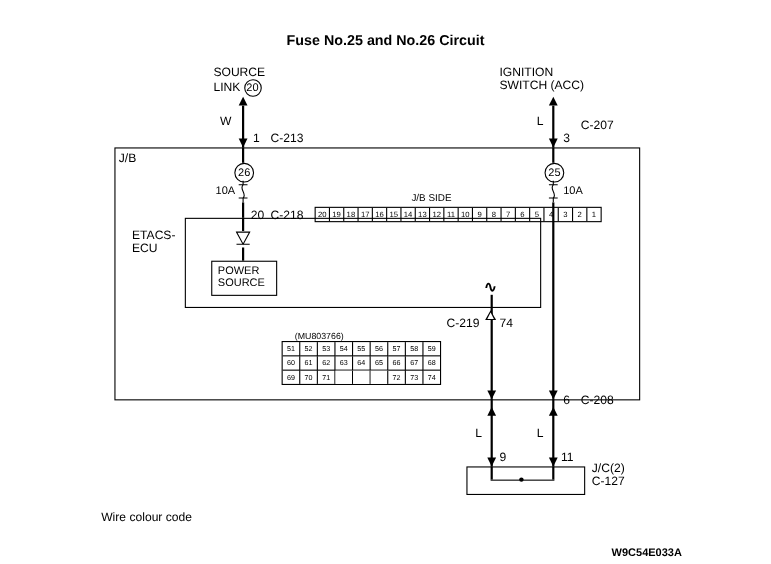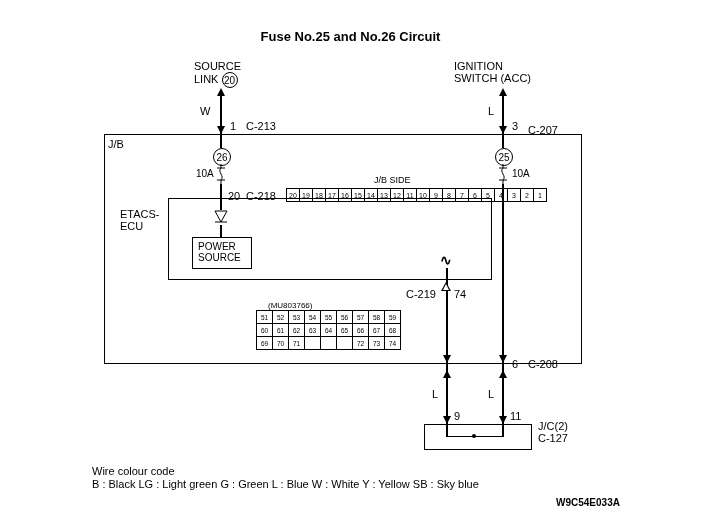--- a/index.html
+++ b/index.html
@@ -47,21 +47,21 @@
   <div class="arrow-down" style="top:126px;left:217px"></div>
 
   <div class="arrow-up" style="top:88px;left:499px"></div>
   <div class="line" style="top:96px;left:502px;width:2px;height:38px"></div>
   <div class="txt" style="top:105px;left:488px">L</div>
   <div class="arrow-down" style="top:126px;left:499px"></div>
 
   <div class="txt" style="top:120px;left:230px">1</div>
   <div class="txt" style="top:120px;left:246px">C-213</div>
   <div class="txt" style="top:120px;left:512px">3</div>
-  <div class="txt" style="top:124px;left:528px">C-207</div>
+  <div class="txt" style="top:108px;left:528px">C-207</div>
 
   <div class="box" style="top:134px;left:104px;width:476px;height:228px"></div>
   <div class="txt" style="top:138px;left:108px">J/B</div>
 
   <div class="circ" style="top:148px;left:213px;width:16px;height:16px">26</div>
   <div class="line" style="top:134px;left:220px;width:2px;height:14px"></div>
   <div class="fuse" style="top:164px;left:215px">
       <svg width="12" height="20">
         <path d="M6 0 v4 M6 16 v4 M2 4 h8 M2 16 h8 M6 4 C2 8 10 12 6 16" stroke="#000" fill="none" stroke-width="1"></path>
       </svg>
@@ -187,16 +187,15 @@
 
   <div class="box" style="top:424px;left:424px;width:106px;height:24px"></div>
   <div class="line" style="top:424px;left:446px;width:2px;height:12px"></div>
   <div class="line" style="top:424px;left:502px;width:2px;height:12px"></div>
   <div class="line" style="top:436px;left:446px;width:58px;height:1px"></div>
   <div class="dot" style="top:434px;left:472px"></div>
   <div class="txt" style="top:420px;left:538px">J/C(2)</div>
   <div class="txt" style="top:432px;left:538px">C-127</div>
 
   <div class="txt" style="top:465px;left:92px">Wire colour code</div>
-  <div class="txt" style="top:478px;left:92px">B : Black    LG : Light green    G : Green    L : Blue    W : White    Y : Yellow    SB : Sky blue</div>
   <div class="txt" style="top:497px;left:556px;font-size:10px;font-weight:bold">W9C54E033A</div>
 
 </div>
 
 </body></html>

